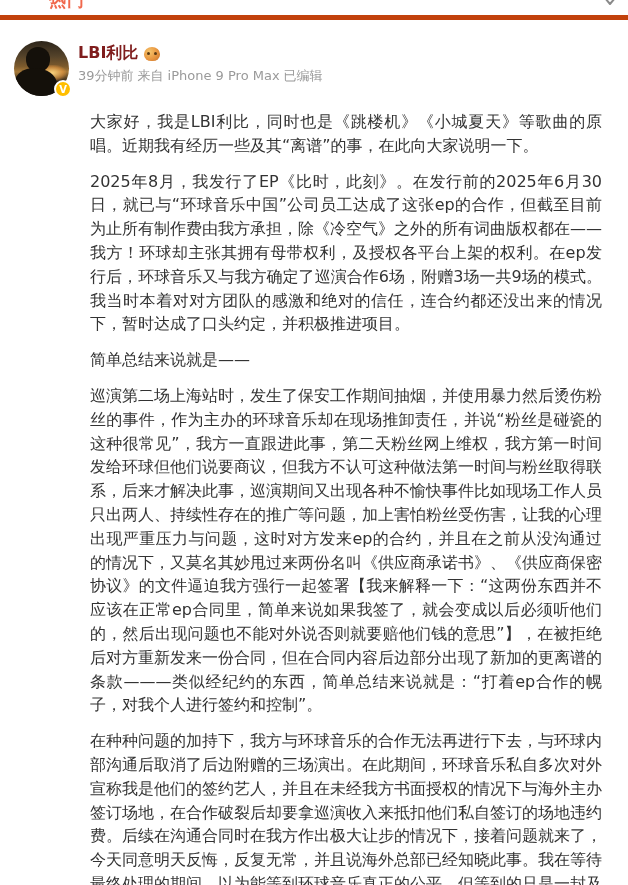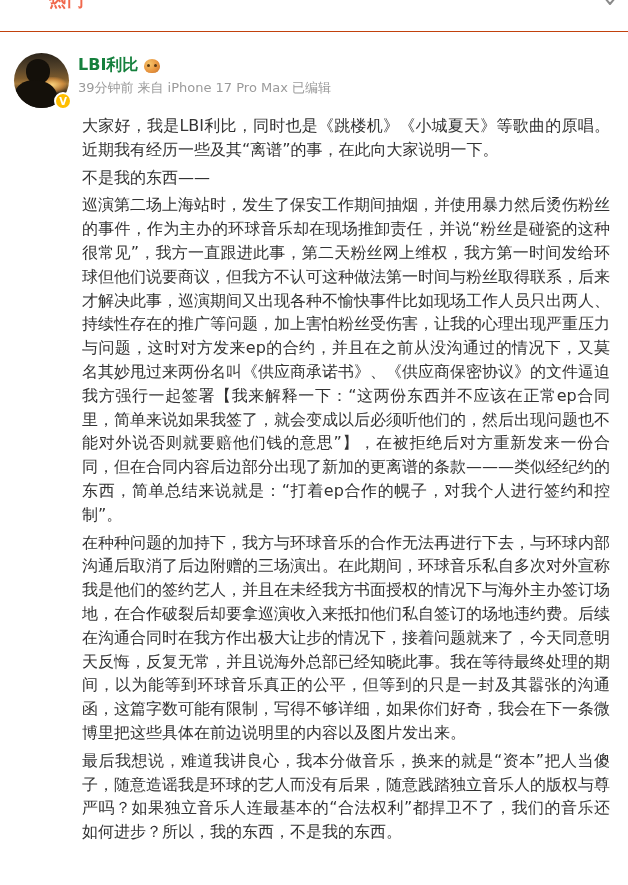--- a/index.html
+++ b/index.html
@@ -1,21 +1,21 @@
 <!DOCTYPE html>
 <html><head>
 <meta charset="utf-8">
 <style>
   * { margin:0; padding:0; box-sizing:border-box; }
   html,body { width:628px; height:885px; background:#ffffff; overflow:hidden;
               font-family:"DejaVu Sans","Liberation Sans",sans-serif; }
 
   
-  .feed-header { position:relative; height:32px; overflow:hidden;
-                 border-bottom:1px solid #c2410c; }
+  .feed-header { position:relative; height:20px; overflow:hidden;
+                 border-bottom:5px solid #c2410c; }
   .hot-tab { position:absolute; left:49px; top:-11px; font-size:17px;
              font-weight:700; color:#f0684c; letter-spacing:1px; }
   .chevron { position:absolute; right:9px; top:-7px; width:18px; height:18px;
              color:#8a8a8a; }
   .chevron svg { display:block; }
 
   
   .post-header { position:relative; height:78px; }
   .avatar-wrap { position:absolute; left:14px; top:21px; width:55px; height:55px; }
   .avatar-img { position:relative; width:55px; height:55px; border-radius:50%;
@@ -30,36 +30,36 @@
                 background:#14100a; border-radius:48%; }
   .avatar-img .shoulders { position:absolute; left:1px; top:27px; width:42px; height:30px;
                 background:#14100a; border-radius:46% 54% 0 0; }
   .v-badge { position:absolute; right:-3px; bottom:-2px; width:18px; height:18px;
              background:#ffbe00; border:2px solid #ffffff; border-radius:50%;
              color:#ffffff; font-size:10px; font-weight:700;
              display:flex; align-items:center; justify-content:center; }
 
   .author-line { position:absolute; left:78px; top:23px; display:flex;
                  align-items:center; gap:6px; }
-  .author-name { font-size:16px; font-weight:700; color:#15803d; }
+  .author-name { font-size:16px; font-weight:700; color:#7f1d1d; }
   .doge-emoji { display:inline-block; width:16px; height:14px; border-radius:50% 50% 45% 45%;
                 background:radial-gradient(circle at 35% 35%, #f6c46a 0%, #e8953f 55%, #c2702a 100%);
                 position:relative; }
   .doge-emoji::before, .doge-emoji::after { content:""; position:absolute; top:5px;
                 width:3px; height:3px; border-radius:50%; background:#5b3a14; }
   .doge-emoji::before { left:3px; } .doge-emoji::after { right:3px; }
 
   .meta-line { position:absolute; left:78px; top:47px; font-size:13px;
                color:#9a9a9a; white-space:nowrap; }
   .meta-line span { margin-right:4px;margin-top:40px; }
 
   
   .post-content { margin:1px 14px 0 78px; width:536px; color:#333333;
                   font-size:16px; line-height:23.8px; text-align:justify; }
-  .post-content p { margin:4px; word-break:break-all; }
+  .post-content p { margin:12px; word-break:break-all; }
 </style>
 </head>
 <body>
 
 <div class="feed-header">
   <span class="hot-tab">热门</span>
   <span class="chevron">
     <svg width="18" height="18" viewBox="0 0 18 18" fill="none">
       <polyline points="4,5 9,11 14,5" stroke="currentColor" stroke-width="2" stroke-linecap="round" stroke-linejoin="round"></polyline>
     </svg>
@@ -75,23 +75,24 @@
     </div>
     <div class="v-badge">V</div>
   </div>
 
   <div class="author-line">
     <span class="author-name">LBI利比</span>
     <span class="doge-emoji"></span>
   </div>
 
   <div class="meta-line">
-    <span>39分钟前</span><span>来自</span><span>iPhone 17 Pro Max</span><span>已编辑</span>
+    <span>39分钟前</span><span>来自</span><span>iPhone 9 Pro Max</span><span>已编辑</span>
   </div>
 </div>
 
 <div class="post-content">
   <p>大家好，我是LBI利比，同时也是《跳楼机》《小城夏天》等歌曲的原唱。近期我有经历一些及其“离谱”的事，在此向大家说明一下。</p>
-  <p>不是我的东西——</p>
+  <p>2025年8月，我发行了EP《比时，此刻》。在发行前的2025年6月30日，就已与“环球音乐中国”公司员工达成了这张ep的合作，但截至目前为止所有制作费由我方承担，除《冷空气》之外的所有词曲版权都在——我方！环球却主张其拥有母带权利，及授权各平台上架的权利。在ep发行后，环球音乐又与我方确定了巡演合作6场，附赠3场一共9场的模式。我当时本着对对方团队的感激和绝对的信任，连合约都还没出来的情况下，暂时达成了口头约定，并积极推进项目。</p>
+  <p>简单总结来说就是——</p>
   <p>巡演第二场上海站时，发生了保安工作期间抽烟，并使用暴力然后烫伤粉丝的事件，作为主办的环球音乐却在现场推卸责任，并说“粉丝是碰瓷的这种很常见”，我方一直跟进此事，第二天粉丝网上维权，我方第一时间发给环球但他们说要商议，但我方不认可这种做法第一时间与粉丝取得联系，后来才解决此事，巡演期间又出现各种不愉快事件比如现场工作人员只出两人、持续性存在的推广等问题，加上害怕粉丝受伤害，让我的心理出现严重压力与问题，这时对方发来ep的合约，并且在之前从没沟通过的情况下，又莫名其妙甩过来两份名叫《供应商承诺书》、《供应商保密协议》的文件逼迫我方强行一起签署【我来解释一下：“这两份东西并不应该在正常ep合同里，简单来说如果我签了，就会变成以后必须听他们的，然后出现问题也不能对外说否则就要赔他们钱的意思”】，在被拒绝后对方重新发来一份合同，但在合同内容后边部分出现了新加的更离谱的条款———类似经纪约的东西，简单总结来说就是：“打着ep合作的幌子，对我个人进行签约和控制”。</p>
   <p>在种种问题的加持下，我方与环球音乐的合作无法再进行下去，与环球内部沟通后取消了后边附赠的三场演出。在此期间，环球音乐私自多次对外宣称我是他们的签约艺人，并且在未经我方书面授权的情况下与海外主办签订场地，在合作破裂后却要拿巡演收入来抵扣他们私自签订的场地违约费。后续在沟通合同时在我方作出极大让步的情况下，接着问题就来了，今天同意明天反悔，反复无常，并且说海外总部已经知晓此事。我在等待最终处理的期间，以为能等到环球音乐真正的公平，但等到的只是一封及其嚣张的沟通函，这篇字数可能有限制，写得不够详细，如果你们好奇，我会在下一条微博里把这些具体在前边说明里的内容以及图片发出来。</p>
   <p>最后我想说，难道我讲良心，我本分做音乐，换来的就是“资本”把人当傻子，随意造谣我是环球的艺人而没有后果，随意践踏独立音乐人的版权与尊严吗？如果独立音乐人连最基本的“合法权利”都捍卫不了，我们的音乐还如何进步？所以，我的东西，不是我的东西。</p>
 </div>
 
 </body></html>

